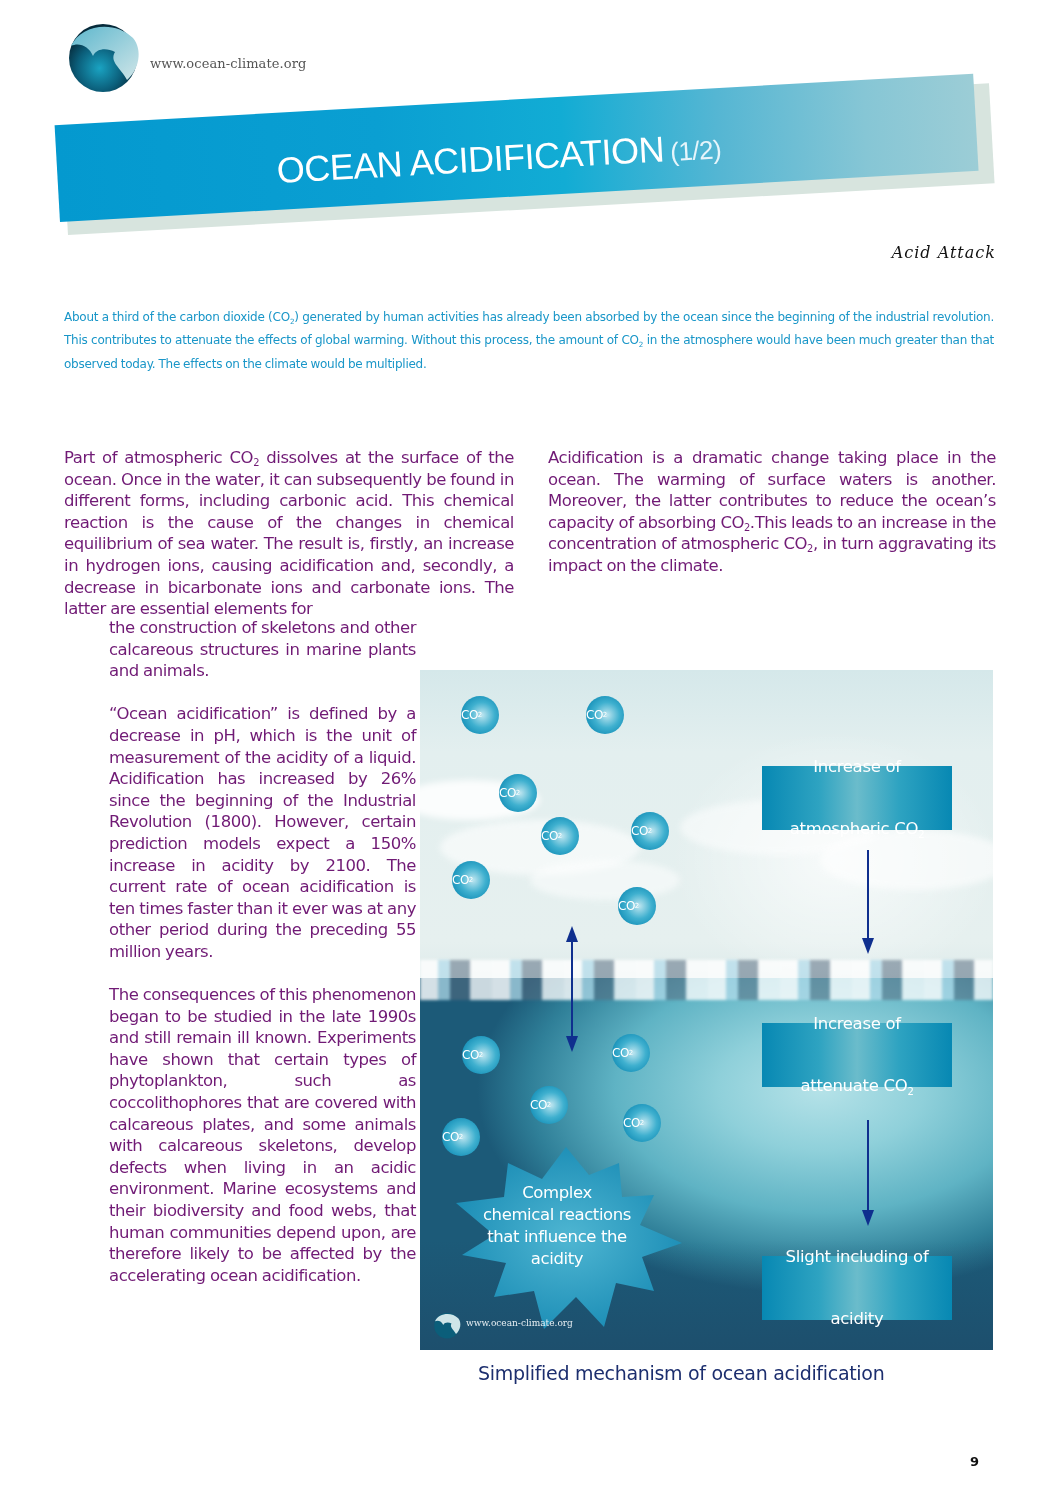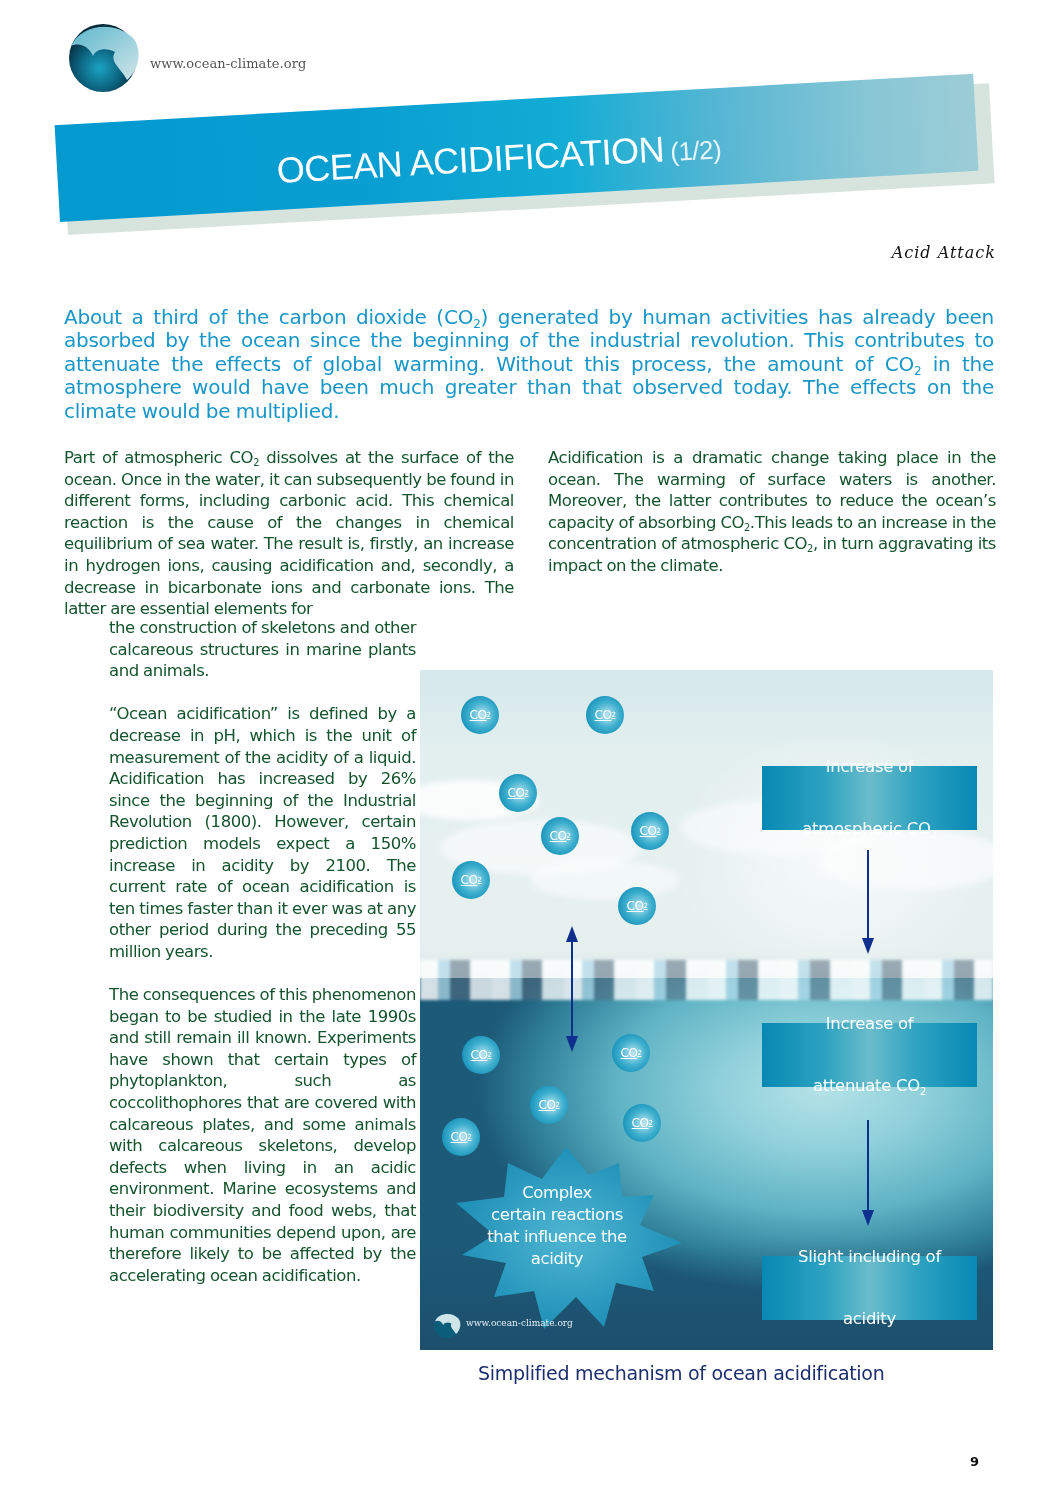--- a/index.html
+++ b/index.html
@@ -15,47 +15,47 @@
   .banner { position: absolute; left: 60px; top: 125px; width: 920px; height: 97px;
     background: linear-gradient(90deg, #0499cf 0%, #0a9fd2 35%, #12acd4 55%, #55b6d3 72%, #86c6d5 88%, #9ccdd6 100%);
     transform: rotate(-3.2deg); transform-origin: left bottom; }
   .banner-title { position: absolute; left: 278px; top: 150px; font-family: "Liberation Sans", sans-serif; font-weight: 100; font-size: 36px; color: #ffffff; letter-spacing: -0.5px; transform: rotate(-3.2deg); transform-origin: left bottom; -webkit-text-stroke: 0; font-stretch: condensed; }
   .banner-title .t-main { font-weight: 300; }
   .banner-title .t-part { font-size: 26px; margin-left: 6px; color: #e6f5fb; }
 
   .subtitle { position: absolute; right: 62px; top: 243px; font-family: "DejaVu Serif", serif; font-style: italic; font-size: 16px; color: #111; letter-spacing: 1px; }
 
   
-  .intro { position: absolute; left: 64px; top: 306px; width: 930px; font-family: "DejaVu Sans", sans-serif; font-size: 20px; line-height: 23.4px; color: #1996c8; text-align: justify; letter-spacing: -0.25px; word-spacing: -0.5px; }
-
-  
-  .col { position: absolute; font-family: "DejaVu Sans", sans-serif; font-size: 16.5px; line-height: 21.6px; color: #14532d; text-align: justify; letter-spacing: -0.45px; word-spacing: -0.5px; }
+  .intro { position: absolute; left: 64px; top: 306px; width: 930px; font-family: "DejaVu Sans", sans-serif; font-size: 12px; line-height: 23.4px; color: #1996c8; text-align: justify; letter-spacing: -0.25px; word-spacing: -0.5px; }
+
+  
+  .col { position: absolute; font-family: "DejaVu Sans", sans-serif; font-size: 16.5px; line-height: 21.6px; color: #701a75; text-align: justify; letter-spacing: -0.45px; word-spacing: -0.5px; }
   .col p { margin-bottom: 21.6px; }
   .col-left-top { left: 64px; top: 447px; width: 450px; }
   .col-left-narrow { left: 64px; top: 617px; width: 307px; margin-left: 45px; }
   .col-right { left: 548px; top: 447px; width: 448px; }
   sub { font-size: 0.6em; vertical-align: -0.35em; line-height: 0; }
 
   
   .figure { position: absolute; left: 420px; top: 670px; width: 573px; height: 680px; overflow: hidden;
     background: linear-gradient(180deg, #d5e8ea 0%, #e3efef 12%, #e6f0ef 40%, #e0ecec 44%, #d8e8e8 46%); }
   .sky-glow { position: absolute; left: 250px; top: 60px; width: 330px; height: 260px; background: radial-gradient(ellipse at center, rgba(255,255,255,0.7), rgba(255,255,255,0) 70%); }
   .cloud { position: absolute; background: rgba(255,255,255,0.85); border-radius: 50%; filter: blur(3px); }
   .sea { position: absolute; left: 0; top: 308px; width: 573px; height: 372px;
     background: radial-gradient(ellipse 60% 55% at 70% 30%, #b5e2e8 0%, #8fd0da 30%, #5fb3c4 60%, #2f7f98 85%, #1c5a78 100%); }
   .sea-bottom { position: absolute; left: 0; bottom: 0; width: 573px; height: 110px; background: linear-gradient(180deg, rgba(30,70,90,0) 0%, rgba(30,70,100,0.55) 100%); }
   .surface { position: absolute; left: 0; top: 290px; width: 573px; height: 40px;
     background: repeating-linear-gradient(90deg, rgba(255,255,255,0.9) 0 18px, rgba(180,220,235,0.8) 18px 30px, rgba(90,110,130,0.6) 30px 50px, rgba(255,255,255,0.85) 50px 72px); filter: blur(1.5px); opacity: 0.9; }
 
   .bubble { position: absolute; width: 38px; height: 38px; border-radius: 50%;
     background: radial-gradient(circle at 55% 50%, #bfe6f0 0%, #3fb0cf 45%, #0d89b3 85%, #0a7aa3 100%);
-    color: #fff; font-family: "DejaVu Sans", sans-serif; font-size: 12px; display: flex; align-items: center; justify-content: center; letter-spacing: -0.5px; text-decoration: underline; }
+    color: #fff; font-family: "DejaVu Sans", sans-serif; font-size: 12px; display: flex; align-items: center; letter-spacing: -0.5px; }
   .bubble sub { font-size: 7px; vertical-align: -0.6em; }
 
-  .box { position: absolute; width: 215px; height: 64px;
+  .box { position: absolute; width: 190px; height: 64px;
     background: linear-gradient(90deg, #0788b3 0%, #2ea3c1 30%, #6bbccb 50%, #2ea3c1 72%, #0788b3 100%);
     color: #fff; font-family: "DejaVu Sans", sans-serif; font-size: 16.5px; line-height: 22px; text-align: center; display: flex; flex-direction: column; justify-content: center; letter-spacing: -0.3px; gap: 40px; }
   .box sub { font-size: 10px; }
 
   .arrow-v { position: absolute; width: 2px; background: #0f2f8e; }
   .arrow-head-down { position: absolute; width: 0; height: 0; border-left: 6px solid transparent; border-right: 6px solid transparent; border-top: 16px solid #0f2f8e; }
   .arrow-head-up { position: absolute; width: 0; height: 0; border-left: 6px solid transparent; border-right: 6px solid transparent; border-bottom: 16px solid #0f2f8e; }
 
   .star { position: absolute; left: 34px; top: 475px; width: 232px; height: 185px; }
   .star-text { position: absolute; left: 32px; top: 512px; width: 210px; color: #fff; font-family: "DejaVu Sans", sans-serif; font-size: 16.5px; line-height: 22px; text-align: center; letter-spacing: -0.4px; }
@@ -199,21 +199,21 @@
     <defs>
       <radialGradient id="sg" cx="50%" cy="50%" r="55%">
         <stop offset="0%" stop-color="#4fb6d2"></stop>
         <stop offset="100%" stop-color="#1a8cb5"></stop>
       </radialGradient>
     </defs>
     <polygon fill="url(#sg)" points="112,2 135,30 165,18 168,52 200,50 186,80 228,98 188,112 200,146 162,138 150,182 122,152 90,184 80,146 40,152 52,118 8,110 40,90 2,58 50,52 54,18 88,34"></polygon>
   </svg>
   <div class="star-text">
     <div>Complex</div>
-    <div>certain reactions</div>
+    <div>chemical reactions</div>
     <div>that influence the</div>
     <div>acidity</div>
   </div>
 
   <svg class="fig-logo" viewBox="0 0 80 76">
     <circle cx="40" cy="40" r="34" fill="#0b5e7a"></circle>
     <path d="M8 28 C18 6 52 2 70 20 C80 32 76 52 64 62 C58 50 46 44 52 34 C44 30 34 30 30 38 C26 28 16 24 8 28 Z" fill="#cfe5e8"></path>
   </svg>
   <div class="fig-url">www.ocean-climate.org</div>
 </div>

